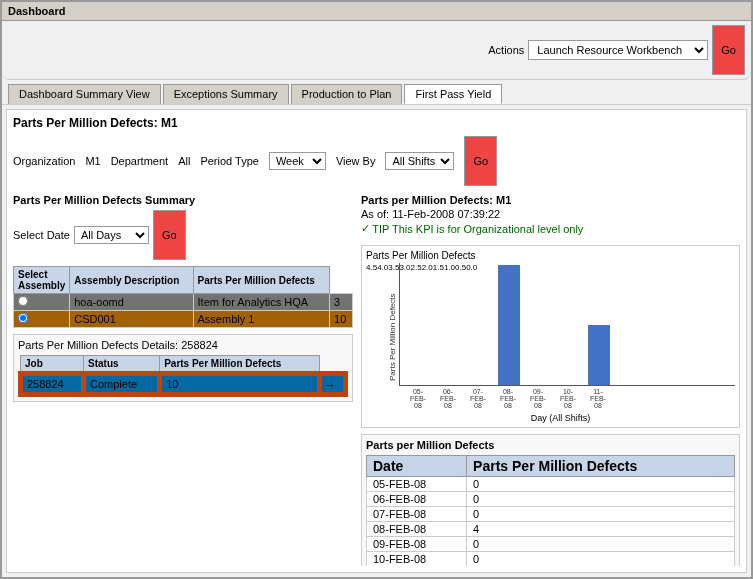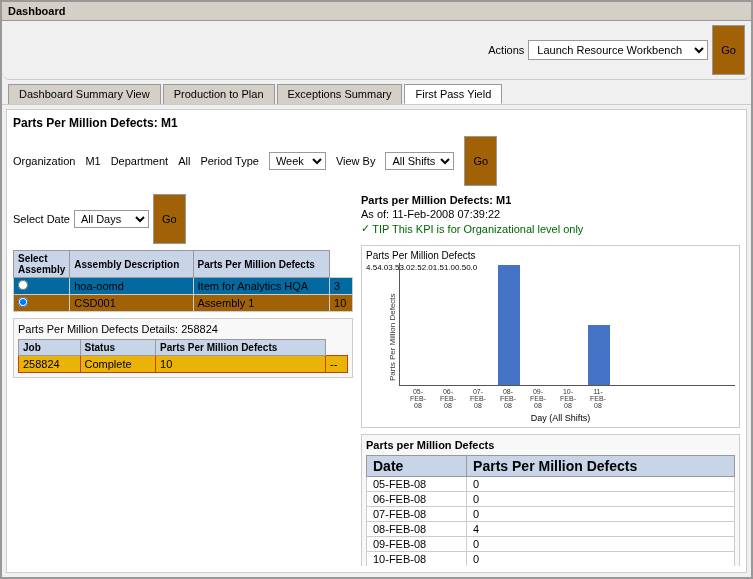--- a/index.html
+++ b/index.html
@@ -5,21 +5,21 @@
     * { box-sizing: border-box; margin: 0; padding: 0; }
     body { font-family: Arial, sans-serif; font-size: 11px; background: #d0d0d0; width: 753px; height: 579px; overflow: hidden; }
     
     .window { width: 753px; height: 579px; background: #f0f0f0; border: 2px solid #999; display: flex; flex-direction: column; }
     
     .title-bar { background: #d4d0c8; border-bottom: 1px solid #999; padding: 3px 6px; font-size: 11px; font-weight: bold; }
     
     .actions-bar { display: flex; align-items: center; justify-content: flex-end; padding: 4px 6px; background: #f0f0f0; border-bottom: 1px solid #ccc; gap: 4px; border-radius: 8px; }
     .actions-label { font-size: 11px; }
     .actions-select { font-size: 11px; padding: 2px 4px; border: 1px solid #999; background: white; width: 180px; }
-    .go-btn { font-size: 11px; padding: 18px 8px; border: 1px solid #999; background: #a16207; cursor: pointer; }
+    .go-btn { font-size: 11px; padding: 18px 8px; border: 1px solid #999; background: #ef4444; cursor: pointer; }
     
     .tabs-bar { display: flex; padding: 4px 6px 0; background: #f0f0f0; border-bottom: 1px solid #ccc; gap: 2px; }
     .tab { font-size: 11px; padding: 3px 10px; border: 1px solid #999; background: #d4d0c8; cursor: pointer; border-bottom: none; }
     .tab.active { background: #fff; border-bottom: 1px solid #fff; position: relative; z-index: 1; }
     
     .content-area { flex: 1; display: flex; flex-direction: column; padding: 6px; overflow: hidden; background: white; margin: 4px; border: 1px solid #ccc; }
     
     .page-title { font-size: 12px; font-weight: bold; margin-bottom: 6px; color: #000; }
     
     .top-row { display: flex; align-items: center; gap: 10px; margin-bottom: 8px; font-size: 11px; }
@@ -31,28 +31,28 @@
     
     .left-panel { width: 340px; flex-shrink: 0; display: flex; flex-direction: column; gap: 6px; }
     .right-panel { flex: 1; display: flex; flex-direction: column; gap: 6px; }
     
     .section-title { font-size: 11px; font-weight: bold; margin-bottom: 4px; }
     
     .date-row { display: flex; align-items: center; gap: 4px; margin-bottom: 6px; }
     
     .assembly-table { width: 100%; border-collapse: collapse; font-size: 11px; }
     .assembly-table th { background: #c8d4e8; border: 1px solid #999; padding: 2px 4px; text-align: left; font-size: 10px; }
-    .assembly-table td { border: 1px solid #ccc; padding: 2px 4px; background: #0369a1; }
+    .assembly-table td { border: 1px solid #ccc; padding: 2px 4px; background: #737373; }
     .assembly-table tr.selected td { background: #a16207; }
     
     .details-section { border: 1px solid #ccc; padding: 4px; background: #f8f8f8; }
     .details-title { font-size: 11px; font-weight: normal; margin-bottom: 4px; }
     .details-table { width: 100%; border-collapse: collapse; font-size: 11px; }
     .details-table th { background: #c8d4e8; border: 1px solid #999; padding: 2px 4px; text-align: left; font-size: 10px; }
-    .details-table td { border: 1px solid #c2410c; padding: 2px 4px; background: #eab308; }
+    .details-table td { border: 5px solid #c2410c; padding: 2px 4px; background: #0369a1; }
     
     .kpi-header { font-size: 11px; font-weight: bold; margin-bottom: 2px; }
     .kpi-date { font-size: 11px; margin-bottom: 2px; }
     .kpi-tip { font-size: 11px; color: #006600; display: flex; align-items: center; gap: 2px; margin-bottom: 4px; }
     
     .chart-container { border: 1px solid #ccc; background: white; padding: 4px; }
     .chart-title { font-size: 10px; margin-bottom: 2px; }
     
     .chart-x-title { font-size: 9px; text-align: center; margin-top: 2px; }
     
@@ -89,24 +89,24 @@
       <option>Launch Resource Workbench</option>
     </select>
     <button class="go-btn">Go</button>
   </div>
 
   <div class="tabs-bar">
     <div class="tab">
       <span>Dashboard Summary View</span>
     </div>
     <div class="tab">
+      <span>Exceptions Summary</span>
+    </div>
+    <div class="tab">
       <span>Production to Plan</span>
-    </div>
-    <div class="tab">
-      <span>Exceptions Summary</span>
     </div>
     <div class="tab active">
       <span>First Pass Yield</span>
     </div>
   </div>
 
   <div class="content-area">
 
     <div class="page-title">Parts Per Million Defects: M1</div>
 
@@ -123,20 +123,21 @@
       <select class="field-select">
         <option>All Shifts</option><option>Shift 1</option><option>Shift 2</option>
       </select>
       <button class="go-btn">Go</button>
     </div>
 
     <div class="main-content">
 
       <div class="left-panel">
         <div>
+          <div class="section-title">Parts Per Million Defects Summary</div>
           <div class="date-row">
             <span>Select Date</span>
             <select class="field-select">
               <option>All Days</option><option>Today</option><option>Yesterday</option>
             </select>
             <button class="go-btn">Go</button>
           </div>
 
           <table class="assembly-table">
             <thead>

